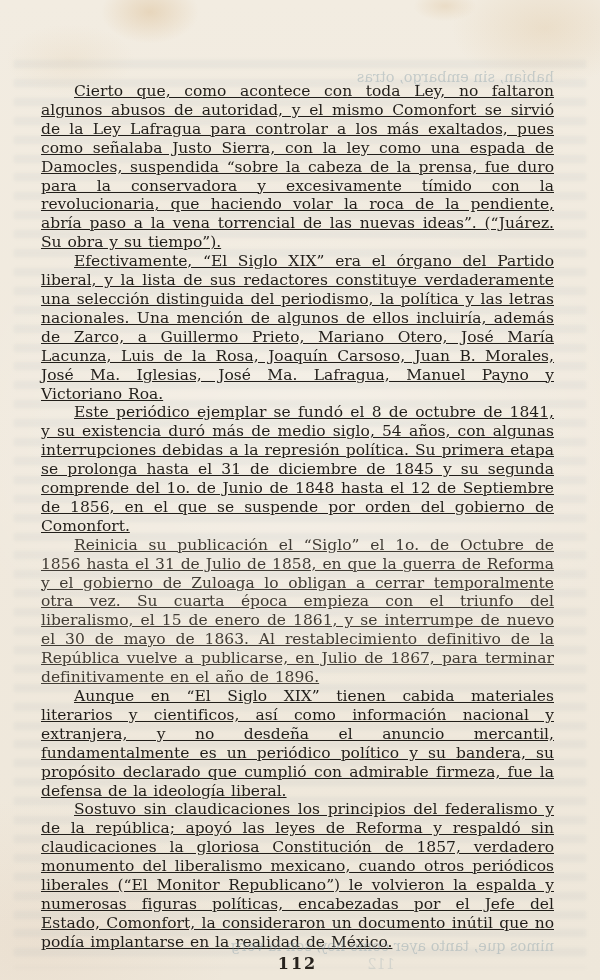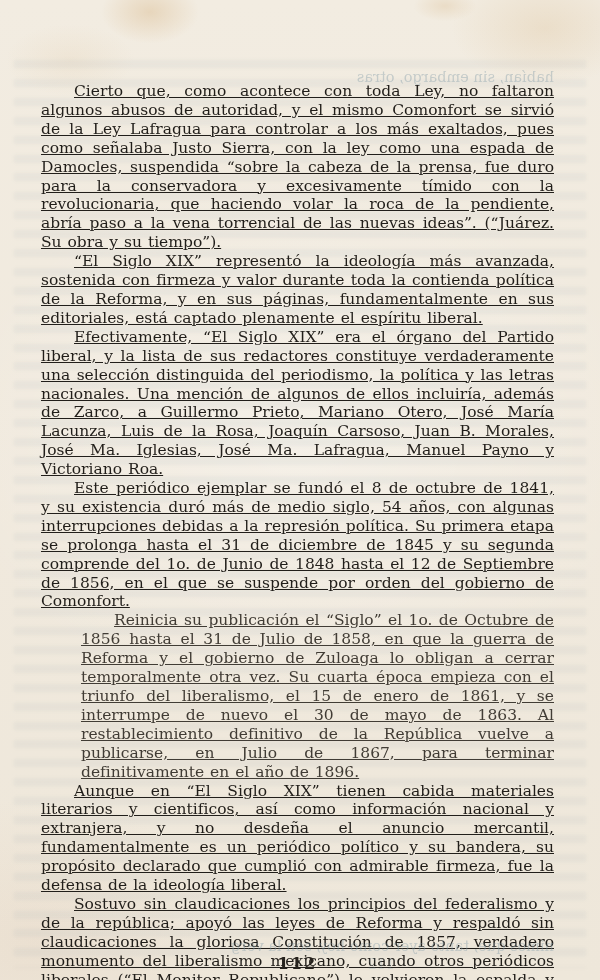--- a/index.html
+++ b/index.html
@@ -49,21 +49,20 @@
     line-height: 18.9px;
     word-spacing: 1px;
   }
   .text-block p {
     margin: 0;
     text-indent: 33px;
     text-decoration: underline;
   }
   .text-block p.faded {
     color: #413c35;
-    margin-left: 40px;
   }
   .page-number {
     position: absolute;
     left: 41px;
     top: 954px;
     width: 513px;
     text-align: center;
     font-size: 16px;
     font-weight: bold;
     letter-spacing: 2px;
@@ -103,21 +102,20 @@
 <body>
 
 <div class="page">
 
   <div class="ghost-overlay"></div>
 
   <div class="bleed bleed-top">habían, sin embargo, otras</div>
 
   <main class="text-block">
     <p>Cierto que, como acontece con toda Ley, no faltaron algunos abusos de autoridad, y el mismo Comonfort se sirvió de la Ley Lafragua para controlar a los más exaltados, pues como señalaba Justo Sierra, con la ley como una espada de Damocles, suspendida “sobre la cabeza de la prensa, fue duro para la conservadora y excesivamente tímido con la revolucionaria, que haciendo volar la roca de la pendiente, abría paso a la vena torrencial de las nuevas ideas”. (“Juárez. Su obra y su tiempo”).</p>
-    <p>“El Siglo XIX” representó la ideología más avanzada, sostenida con firmeza y valor durante toda la contienda política de la Reforma, y en sus páginas, fundamentalmente en sus editoriales, está captado plenamente el espíritu liberal.</p>
     <p>Efectivamente, “El Siglo XIX” era el órgano del Partido liberal, y la lista de sus redactores constituye verdaderamente una selección distinguida del periodismo, la política y las letras nacionales. Una mención de algunos de ellos incluiría, además de Zarco, a Guillermo Prieto, Mariano Otero, José María Lacunza, Luis de la Rosa, Joaquín Carsoso, Juan B. Morales, José Ma. Iglesias, José Ma. Lafragua, Manuel Payno y Victoriano Roa.</p>
     <p>Este periódico ejemplar se fundó el 8 de octubre de 1841, y su existencia duró más de medio siglo, 54 años, con algunas interrupciones debidas a la represión política. Su primera etapa se prolonga hasta el 31 de diciembre de 1845 y su segunda comprende del 1o. de Junio de 1848 hasta el 12 de Septiembre de 1856, en el que se suspende por orden del gobierno de Comonfort.</p>
     <p class="faded">Reinicia su publicación el “Siglo” el 1o. de Octubre de 1856 hasta el 31 de Julio de 1858, en que la guerra de Reforma y el gobierno de Zuloaga lo obligan a cerrar temporalmente otra vez. Su cuarta época empieza con el triunfo del liberalismo, el 15 de enero de 1861, y se interrumpe de nuevo el 30 de mayo de 1863. Al restablecimiento definitivo de la República vuelve a publicarse, en Julio de 1867, para terminar definitivamente en el año de 1896.</p>
     <p>Aunque en “El Siglo XIX” tienen cabida materiales literarios y cientificos, así como información nacional y extranjera, y no desdeña el anuncio mercantil, fundamentalmente es un periódico político y su bandera, su propósito declarado que cumplió con admirable firmeza, fue la defensa de la ideología liberal.</p>
     <p>Sostuvo sin claudicaciones los principios del federalismo y de la república; apoyó las leyes de Reforma y respaldó sin claudicaciones la gloriosa Constitución de 1857, verdadero monumento del liberalismo mexicano, cuando otros periódicos liberales (“El Monitor Republicano”) le volvieron la espalda y numerosas figuras políticas, encabezadas por el Jefe del Estado, Comonfort, la consideraron un documento inútil que no podía implantarse en la realidad de México.</p>
   </main>
 
   <div class="bleed bleed-bottom">nimos que, tanto ayer como hoy, son la verg</div>
 
   <div class="bleed bleed-pagenum">112</div>

